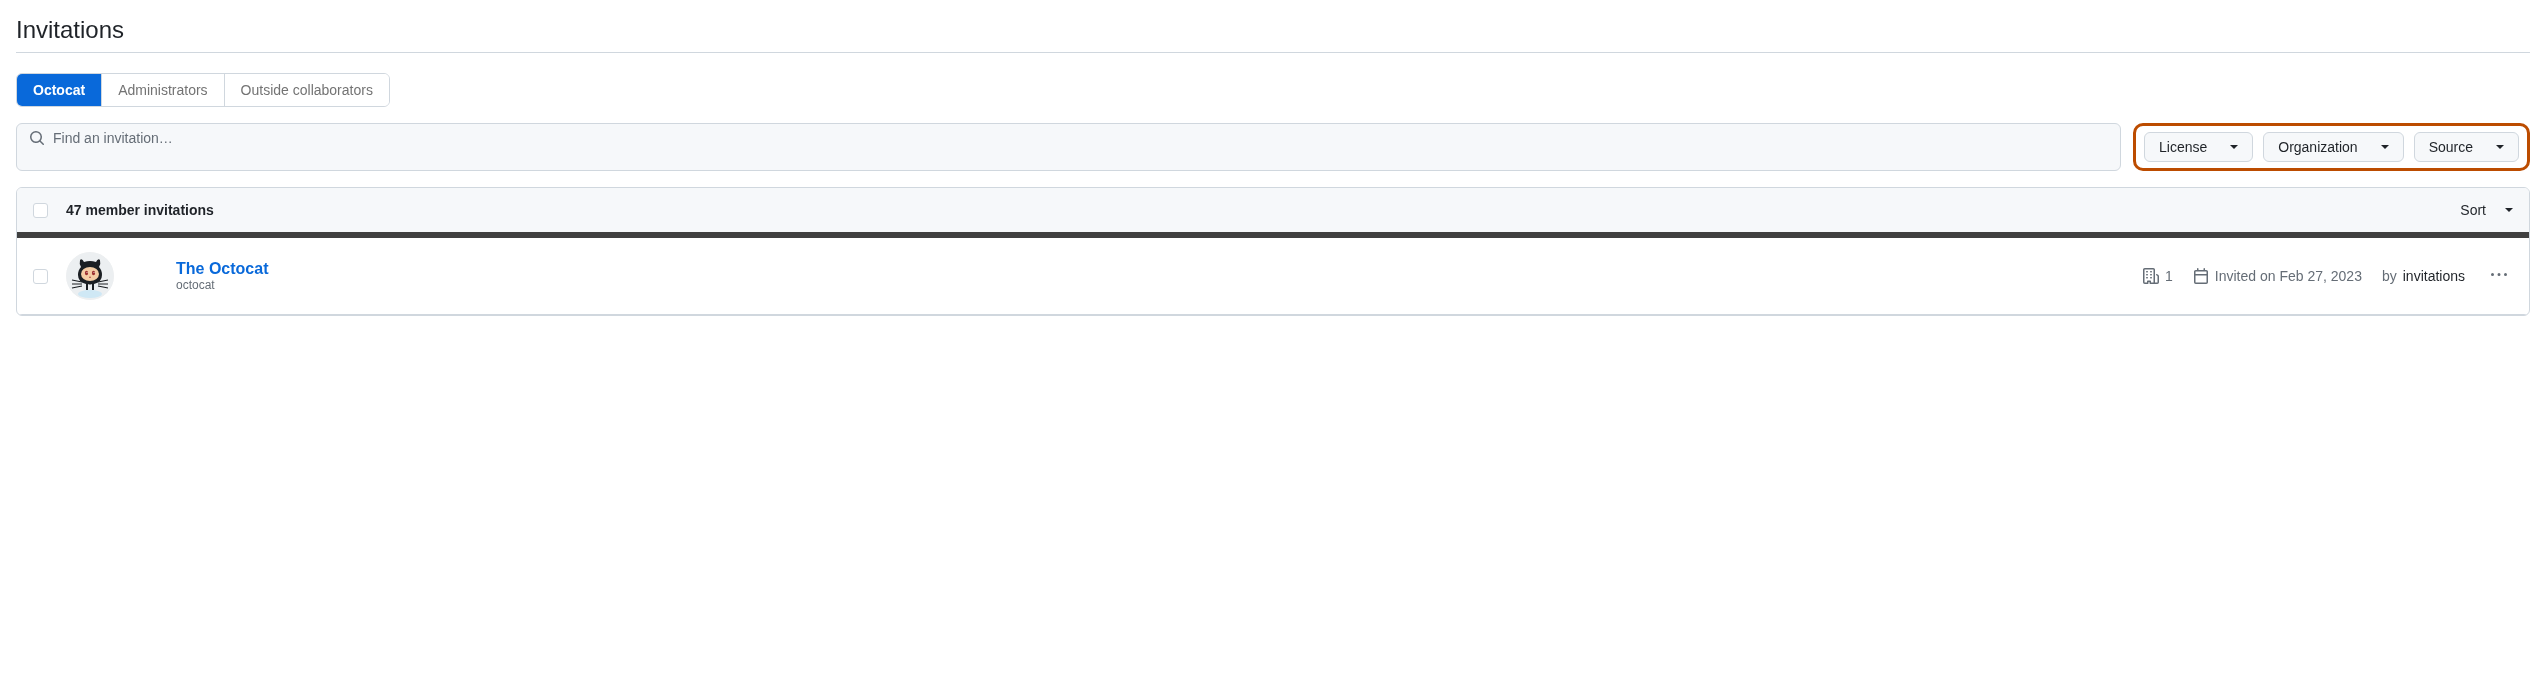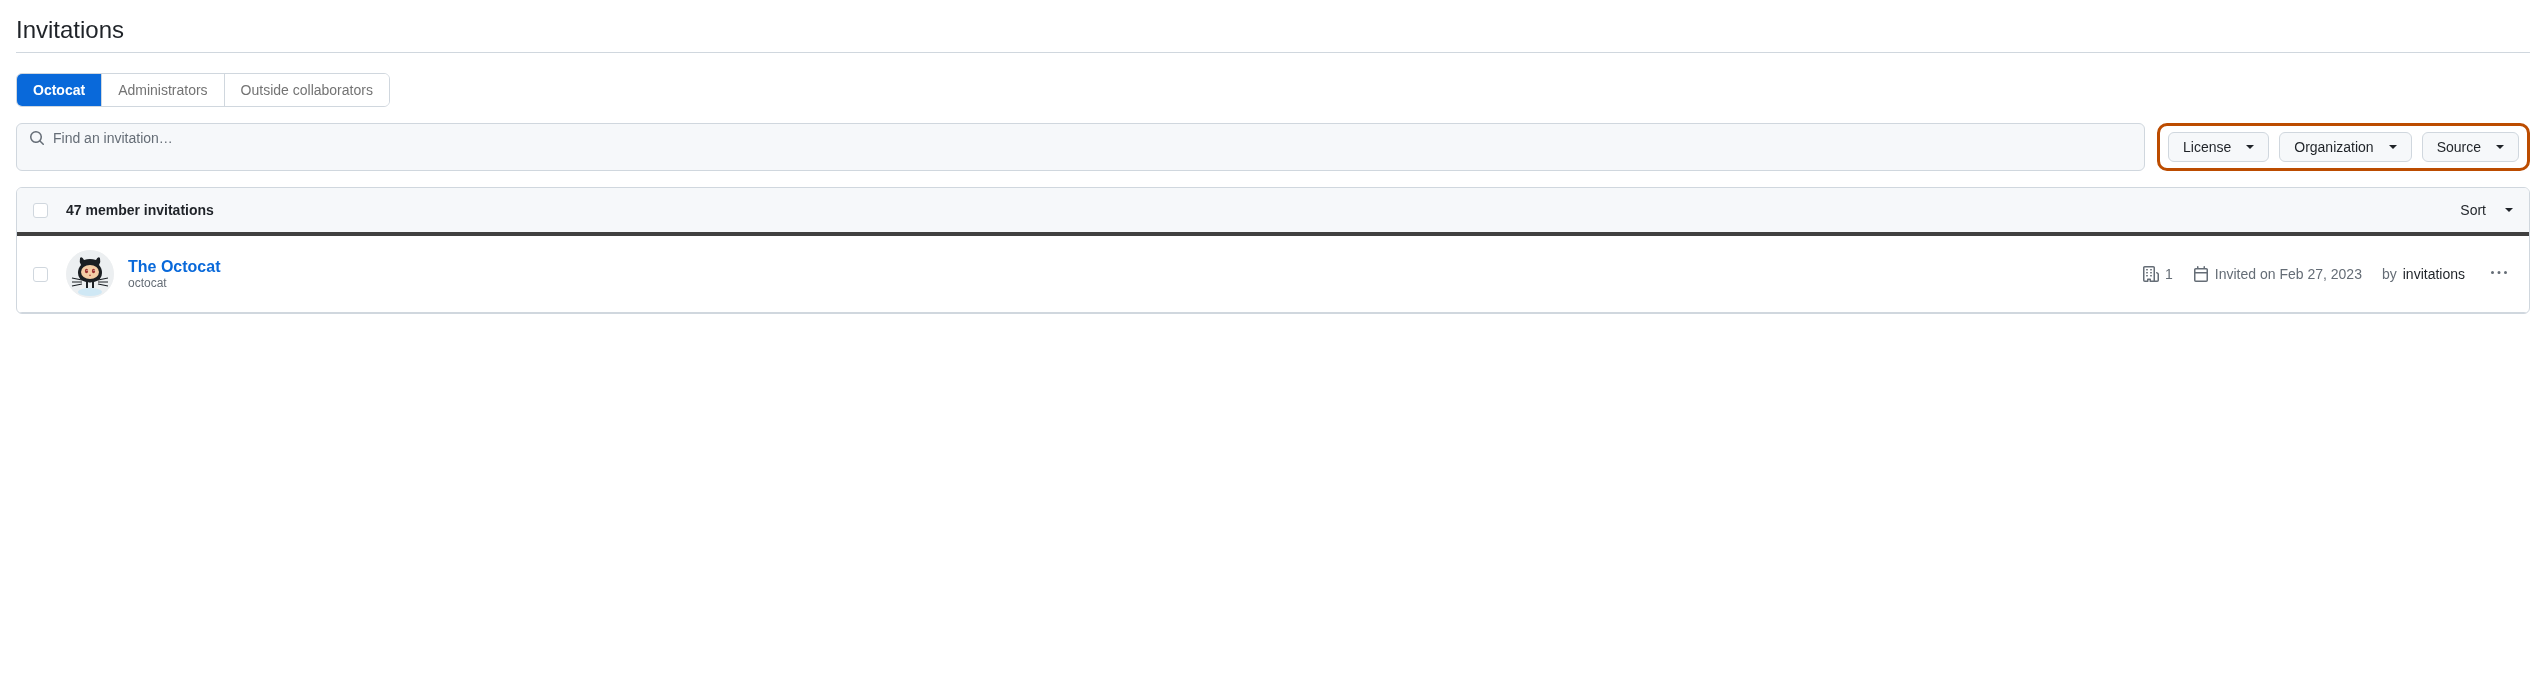--- a/index.html
+++ b/index.html
@@ -82,21 +82,21 @@
     .filter-buttons {
       display: flex;
       gap: 10px;
       border: 3px solid #bc4c00;
       border-radius: 10px;
       padding: 6px 8px;
     }
     .filter-btn {
       display: inline-flex;
       align-items: center;
-      gap: 12px;
+      gap: 20px;
       padding: 6px 14px;
       background: #f6f8fa;
       border: 1px solid #d0d7de;
       border-radius: 6px;
       font-size: 14px;
       cursor: pointer;
       color: #1f2328;
     }
     .caret {
       width: 0;
@@ -109,21 +109,21 @@
     .list-box {
       border: 1px solid #d0d7de;
       border-radius: 6px;
       overflow: hidden;
     }
     .list-header {
       display: flex;
       align-items: center;
       padding: 14px 16px;
       background: #f6f8fa;
-      border-bottom: 4px solid #404040;
+      border-bottom: 6px solid #404040;
     }
     .checkbox {
       width: 15px;
       height: 15px;
       margin-right: 18px;
       cursor: pointer;
       border: 1px solid #d0d7de;
       border-radius: 3px;
       appearance: none;
       background: #ffffff;
@@ -155,20 +155,21 @@
       background: #f1f1f1;
       margin-right: 14px;
       display: flex;
       align-items: center;
       justify-content: center;
       flex-shrink: 0;
       overflow: hidden;
     }
     .user-col {
       flex: 1;
+      margin-left: 48px;
     }
     .user-name {
       color: #0969da;
       font-weight: 600;
       font-size: 16px;
       text-decoration: none;
     }
     .user-login {
       color: #656d76;
       font-size: 12px;

